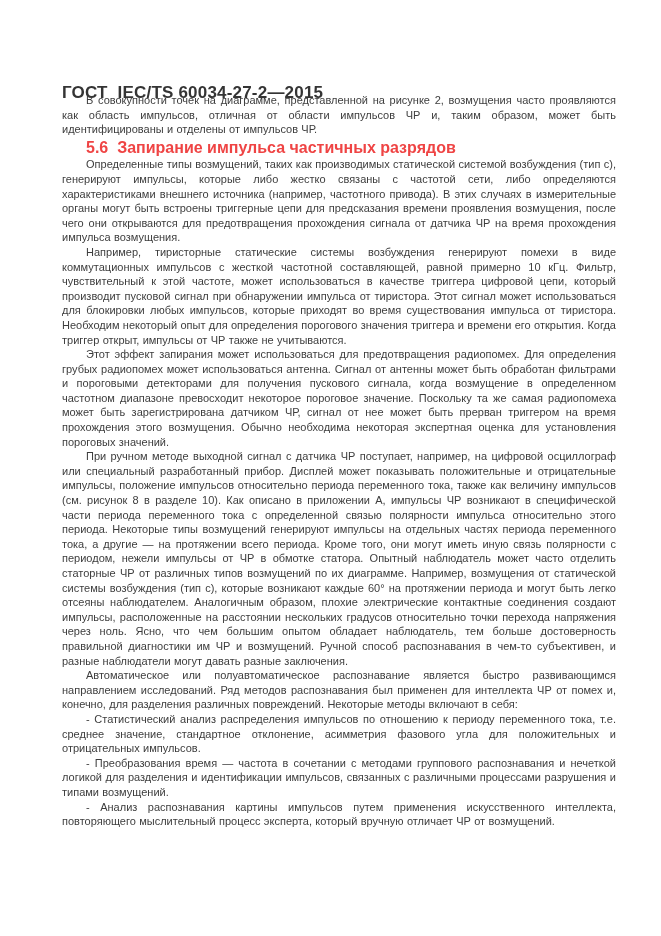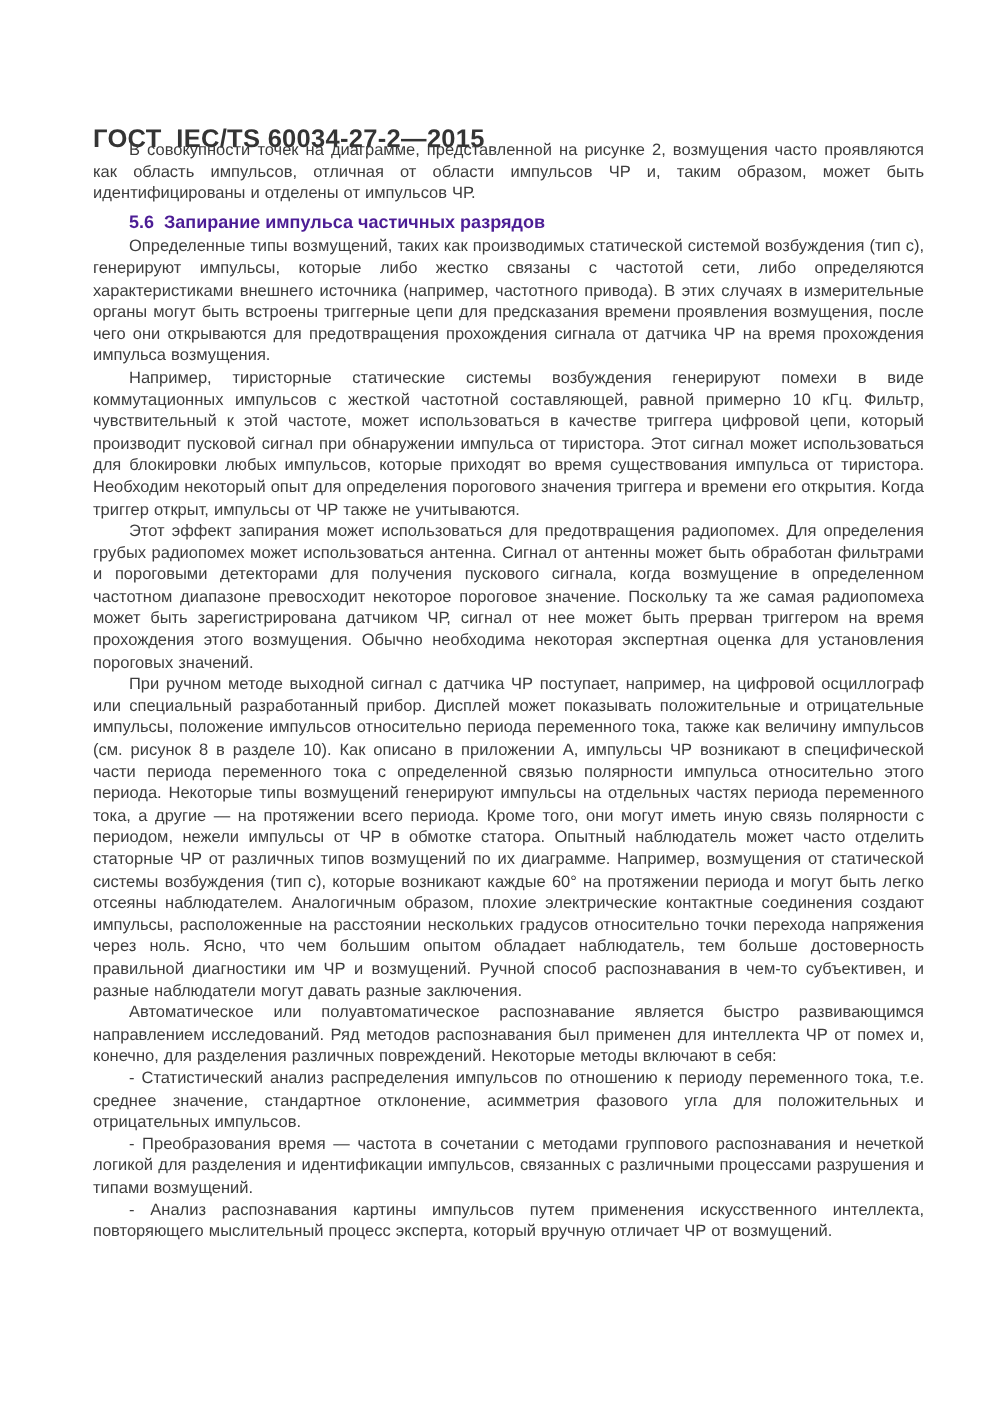--- a/index.html
+++ b/index.html
@@ -35,24 +35,24 @@
   .para {
     margin: 0;
     font-size: 11px;
     line-height: 14.6px;
     text-align: justify;
     text-indent: 24px;
     word-spacing: 0.3px;
   }
   .heading {
     margin: 4px 0 2px 0;
-    font-size: 12px;
+    font-size: 16px;
     line-height: 14.6px;
     font-weight: bold;
-    color: #4c1d95;
+    color: #ef4444;
     text-indent: 24px;
     white-space: pre-wrap;
   }
 </style>
 </head>
 <body>
 
 <div class="doc-page">
 
   <div class="doc-header">ГОСТ  IEC/TS 60034-27-2—2015</div>

